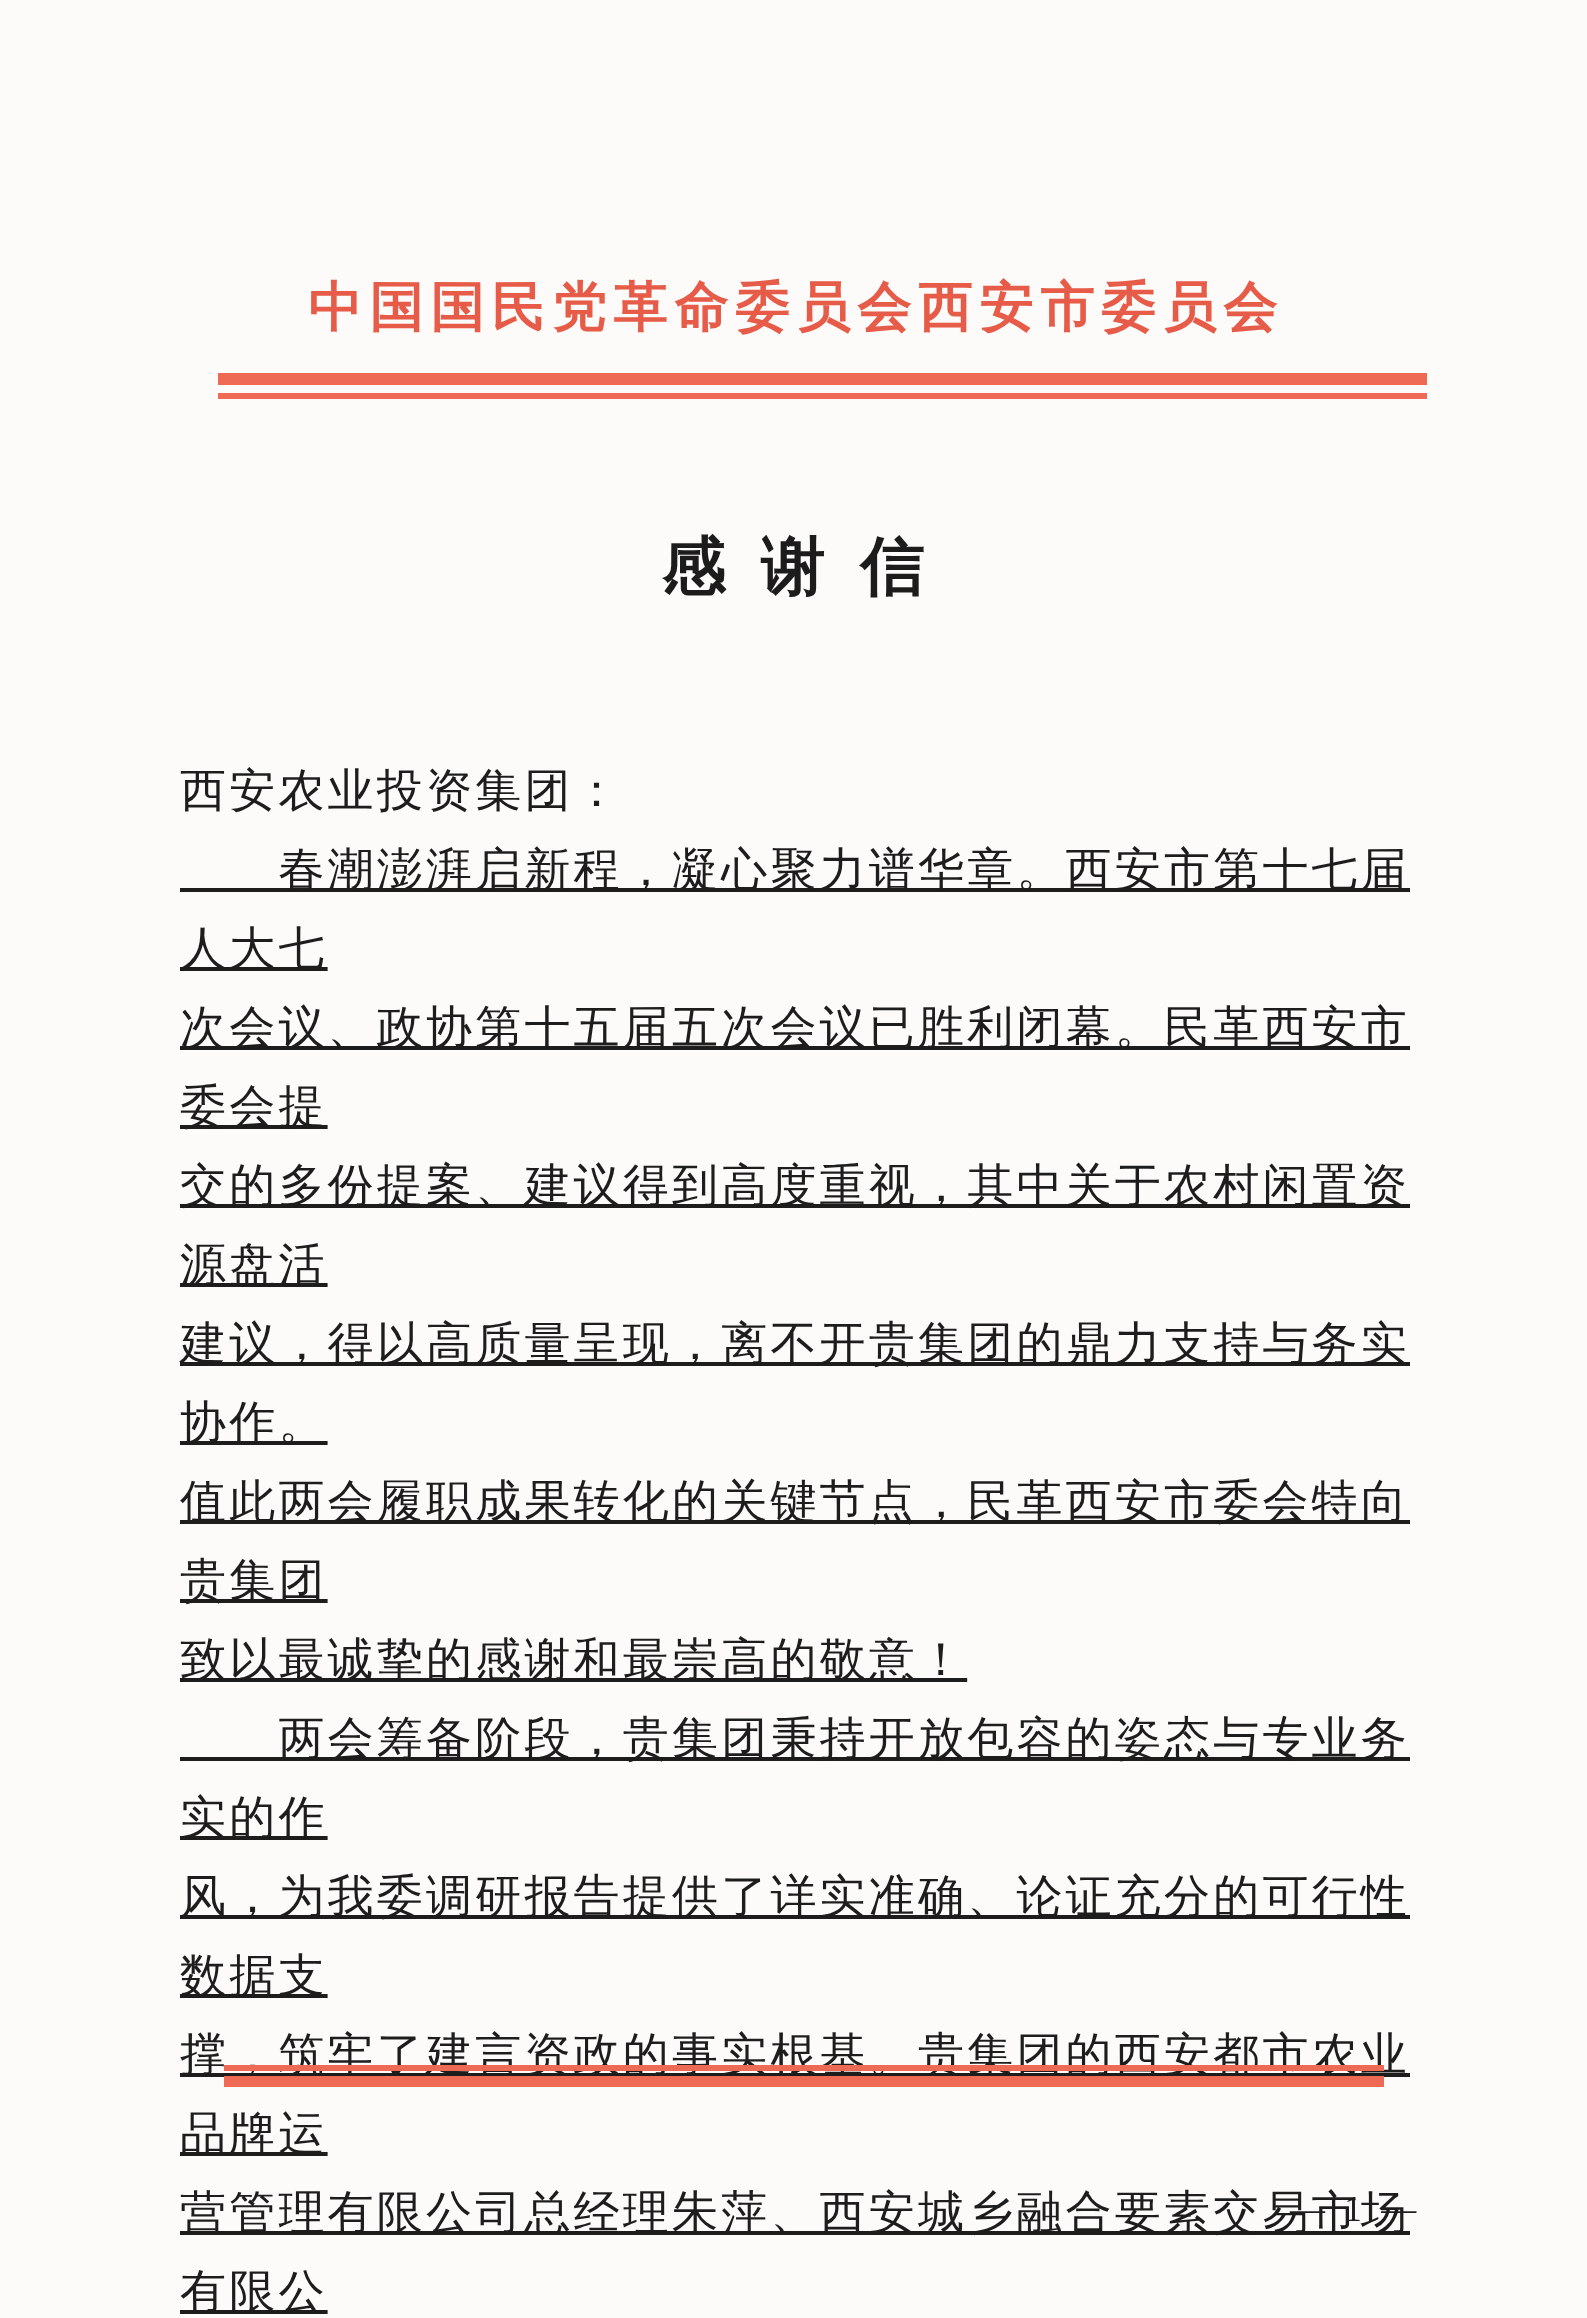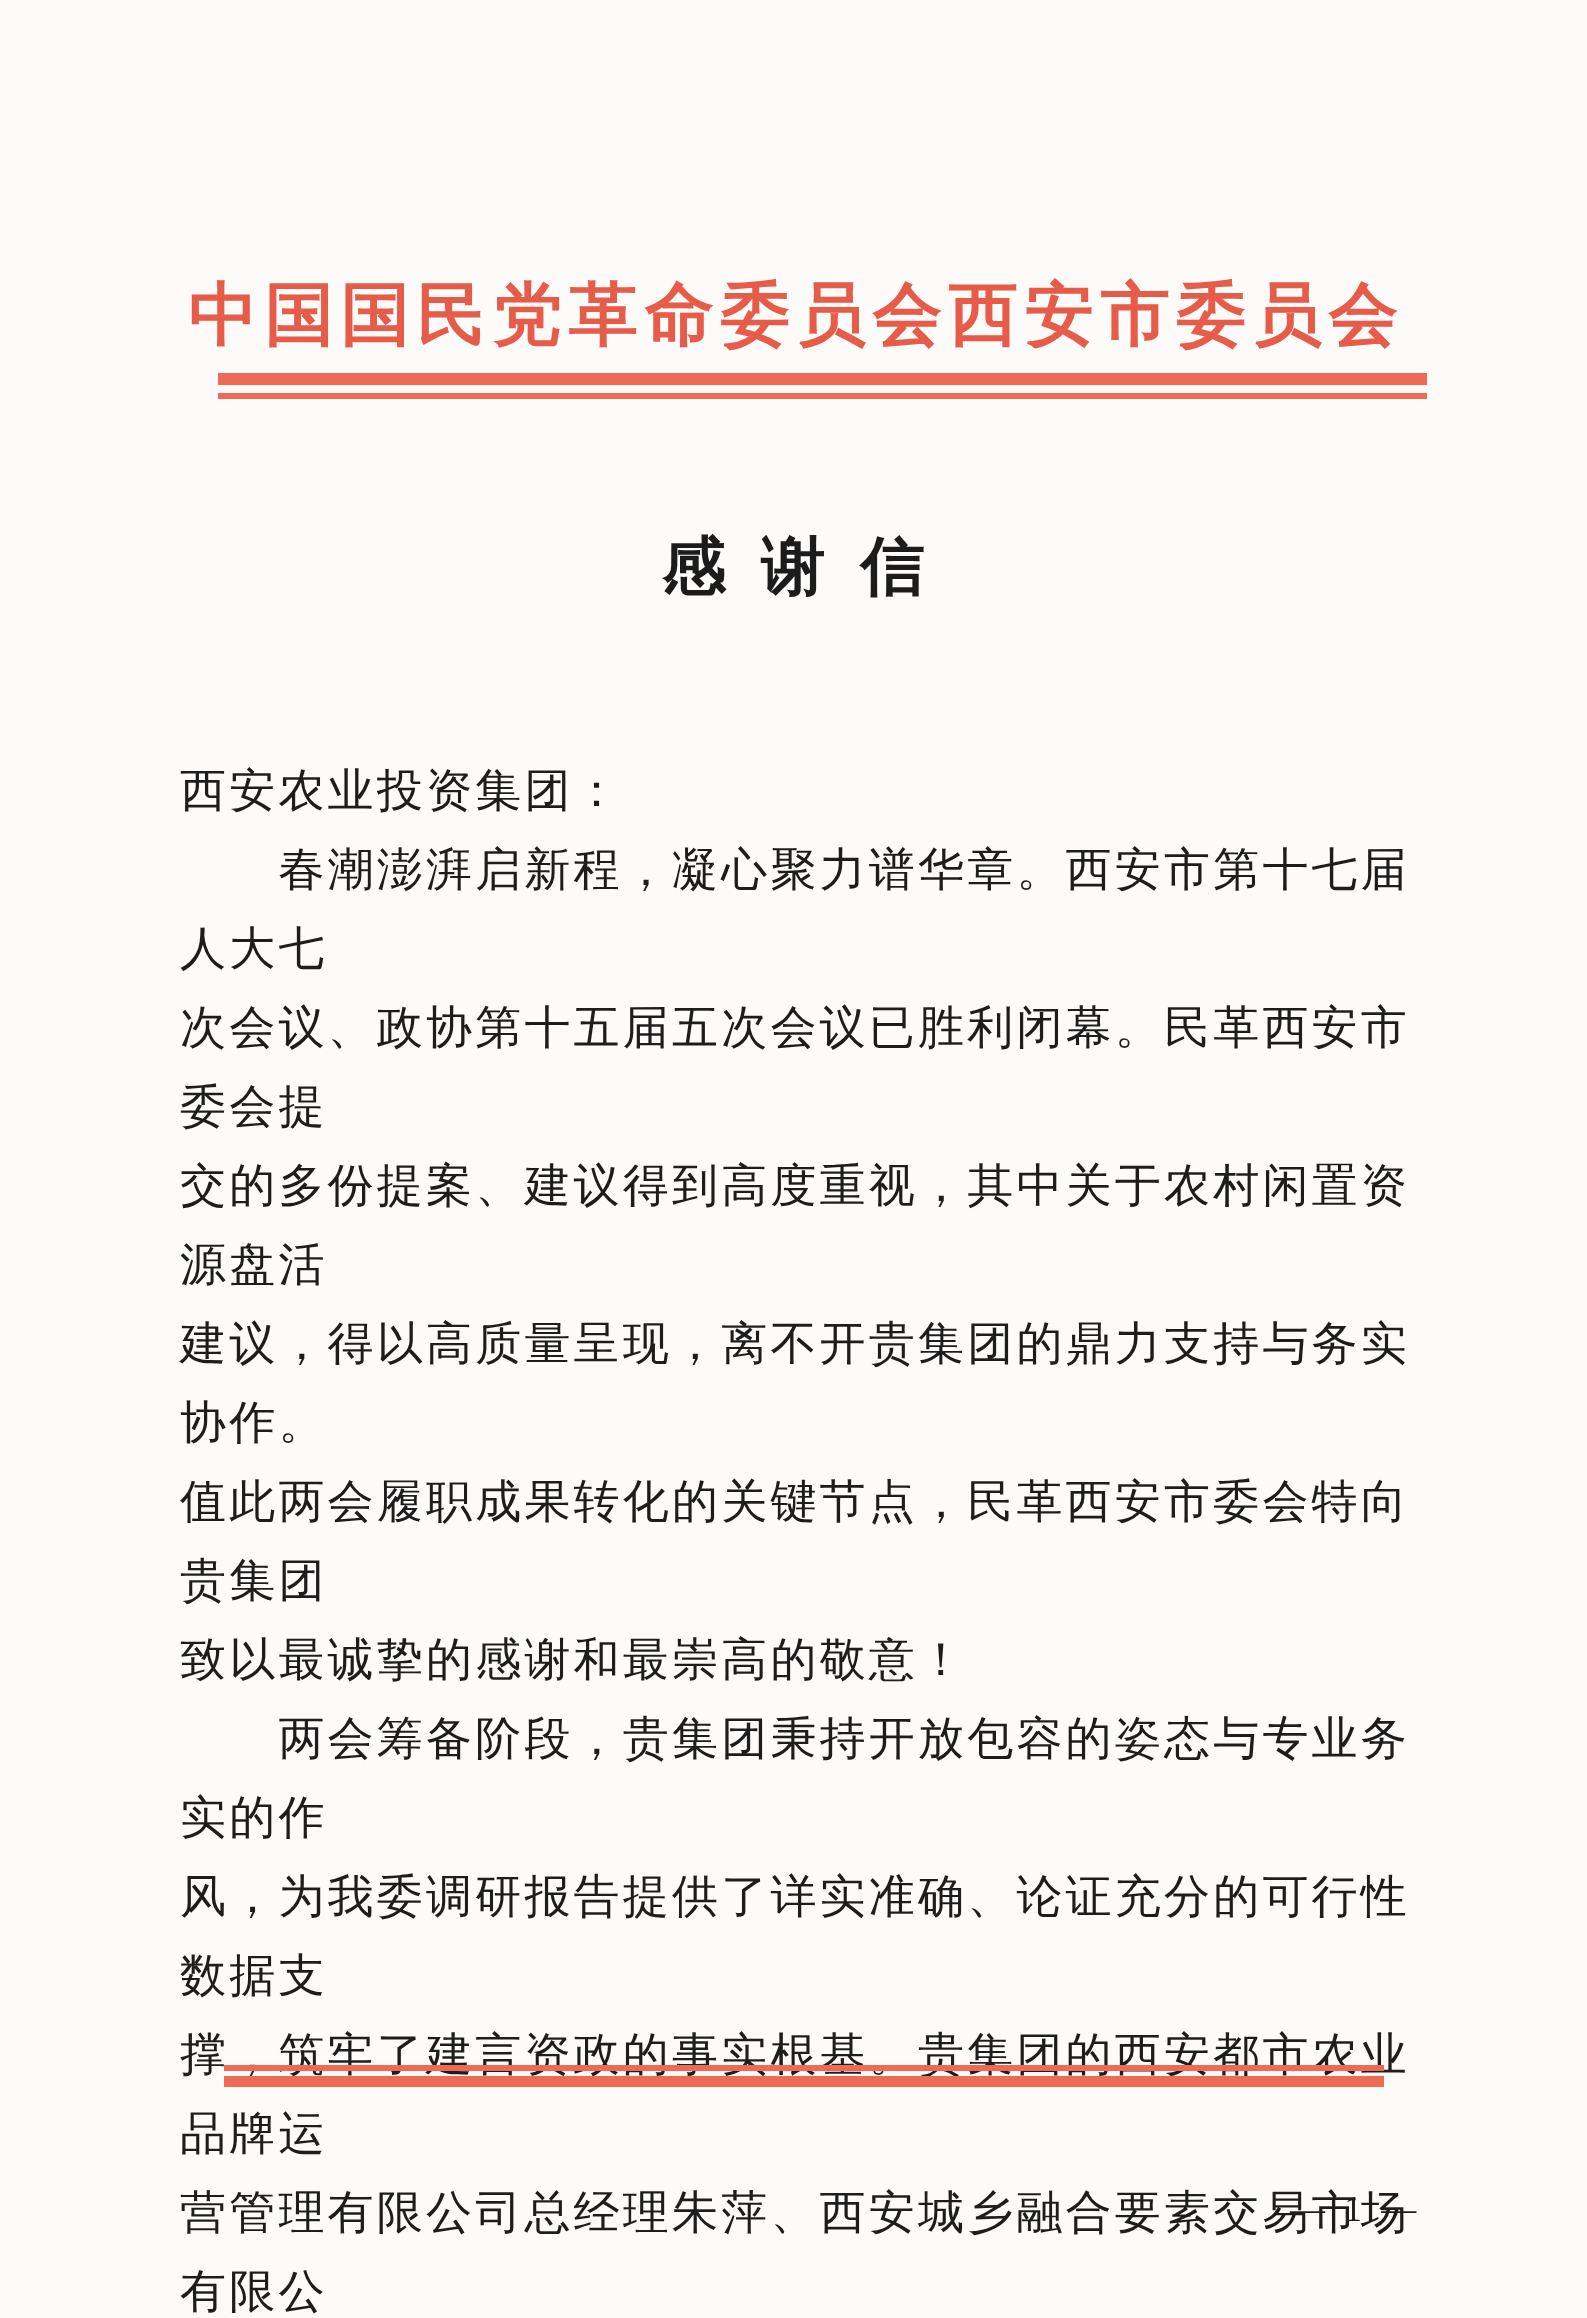--- a/index.html
+++ b/index.html
@@ -15,21 +15,21 @@
     font-family: "Liberation Serif", "DejaVu Serif", serif;
     color: #1d1d1d;
     overflow: hidden;
   }
   .org-title {
     position: absolute;
     top: 278px;
     left: 0;
     width: 100%;
     text-align: center;
-    font-size: 69px;
+    font-size: 54px;
     line-height: 1.1;
     font-weight: bold;
     color: #e65c48;
     letter-spacing: 7px;
     text-indent: 7px;
     white-space: nowrap;
   }
   .rule {
     position: absolute;
     background: #ee6a55;
@@ -60,20 +60,21 @@
     font-size: 46px;
     line-height: 79px;
     letter-spacing: 3.2px;
     color: #1d1d1d;
   }
   .salutation {
     white-space: nowrap;
   }
   .para {
     white-space: pre-line;
+    text-decoration: underline;
   }
   .page-number {
     position: absolute;
     left: 1290px;
     top: 2190px;
     font-size: 35px;
     letter-spacing: 5.3px;
     color: #1d1d1d;
     white-space: nowrap;
   }

